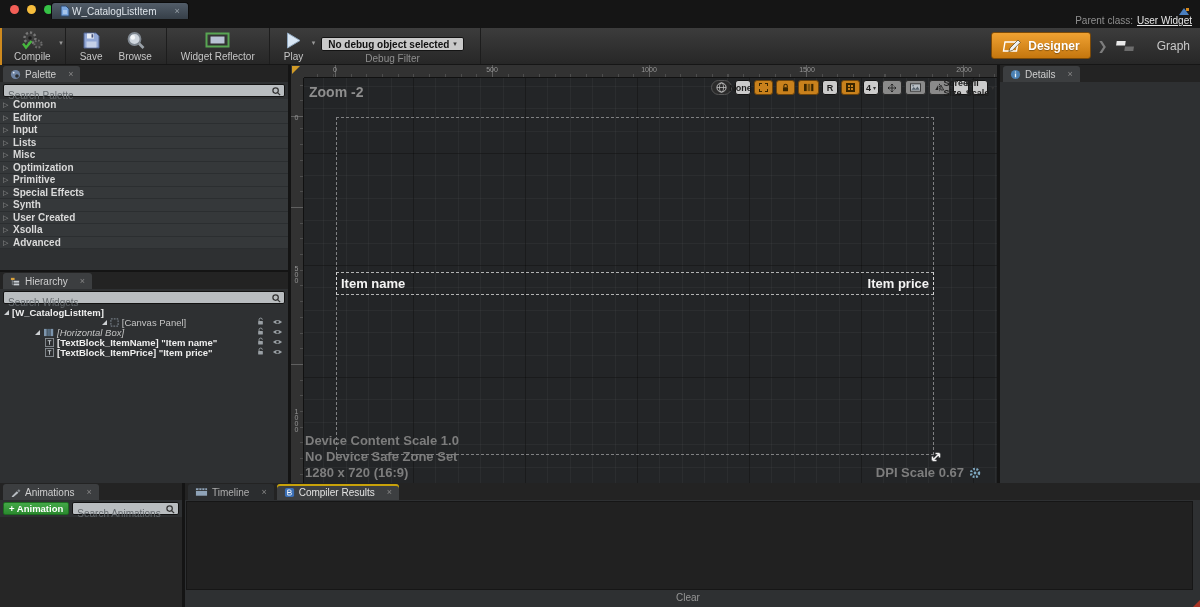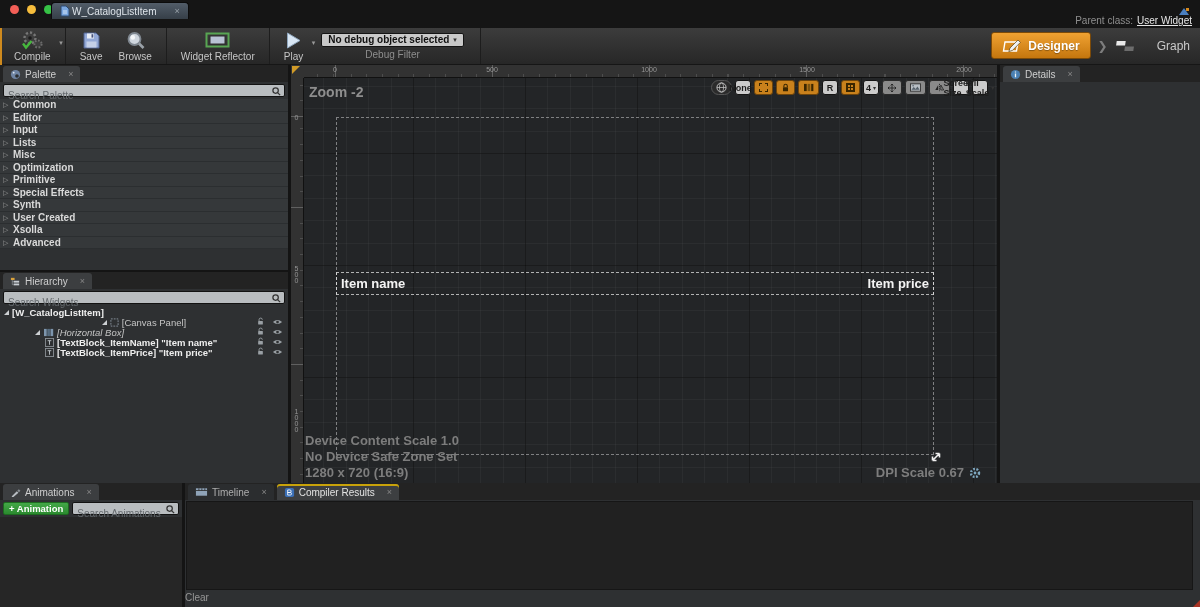--- a/index.html
+++ b/index.html
@@ -21,21 +21,21 @@
   .parentclass b { color:#e6e6e6; font-weight:normal; text-decoration:underline; margin-left:4px; }
 
   
   .toolbar { position:absolute; left:0; top:28px; width:1200px; height:37px;
              background:linear-gradient(#3c3c3c,#272727); border-bottom:1px solid #161616; display:flex; }
   .tool-accent { position:absolute; left:0; top:0; width:2px; height:37px; background:#cf8a1e; }
   .tgroup { display:flex; align-items:stretch; border-right:1px solid #1d1d1d; padding:0 6px; }
   .titem { position:relative; display:flex; flex-direction:column; align-items:center; justify-content:center;
            gap:1px; padding:0 8px; font-size:10px; color:#c6c6c6; cursor:default; }
   .titem .caret { position:absolute; right:-4px; top:11px; font-size:7px; color:#9a9a9a; }
-  .debugblock { display:flex; flex-direction:column; align-items:center; justify-content:center; gap:2px; padding:0 10px; }
+  .debugblock { display:flex; flex-direction:column; align-items:center; justify-content:flex-end; gap:2px; padding:0 10px; }
   .debugbtn { height:14px; display:flex; align-items:center; gap:4px; background:#c9c9c9; border:1px solid #141414;
               border-radius:2px; padding:0 6px; font-size:10px; font-weight:bold; color:#111; }
   .debugbtn .caret { font-size:7px; color:#333; }
   .debuglabel { font-size:10px; color:#8e8e8e; }
   .modecluster { position:absolute; right:10px; top:32px; display:flex; align-items:center; gap:7px; }
   .designerbtn { display:flex; align-items:center; gap:6px; height:27px; padding:0 10px;
                  background:linear-gradient(#f0a232,#c4760e); border:1px solid #7c4a08; border-radius:3px;
                  color:#fff; font-size:12px; font-weight:bold; text-shadow:0 1px 1px rgba(0,0,0,.35); }
   .chev { color:#7d7d7d; font-size:12px; }
   .graphbtn { display:flex; align-items:center; gap:22px; color:#c9c9c9; font-size:12px; }
@@ -121,21 +121,21 @@
   .bl { position:absolute; left:0; top:0; width:182px; height:124px; background:#262626; }
   .blctrl { display:flex; gap:3px; padding:2px 3px; background:#2e3032; }
   .animbtn { height:13px; display:flex; align-items:center; padding:0 5px; flex:none;
              background:linear-gradient(#43a847,#2b8a2f); border:1px solid #1d6b20; border-radius:2px;
              color:#fff; font-size:9.5px; font-weight:bold; }
   .blbody { height:76px; background:#262626; }
   .br { position:absolute; left:185px; top:0; width:1015px; height:124px; background:#2e3032; }
   .ptab.inactive { background:#2b2d2f; color:#aeaeae; }
   .ptab.focused { box-shadow:inset 0 2px 0 #c8a20a; background:#3d3f41; color:#e3e3e3; }
   .console { margin:1px 7px 0 1px; height:89px; background:#212121; border:1px solid #161616; }
-  .brfooter { height:15px; display:flex; justify-content:flex-start; align-items:center; padding-right:9px;
+  .brfooter { height:15px; display:flex; justify-content:center; align-items:center; padding-right:9px;
               font-size:10px; color:#969696; }
   .redcorner { position:absolute; right:0; bottom:0; width:0; height:0;
                border-left:7px solid transparent; border-bottom:7px solid #a93425; }
 </style>
 </head>
 <body>
 
 <div class="app">
 
   <div class="titlebar">

